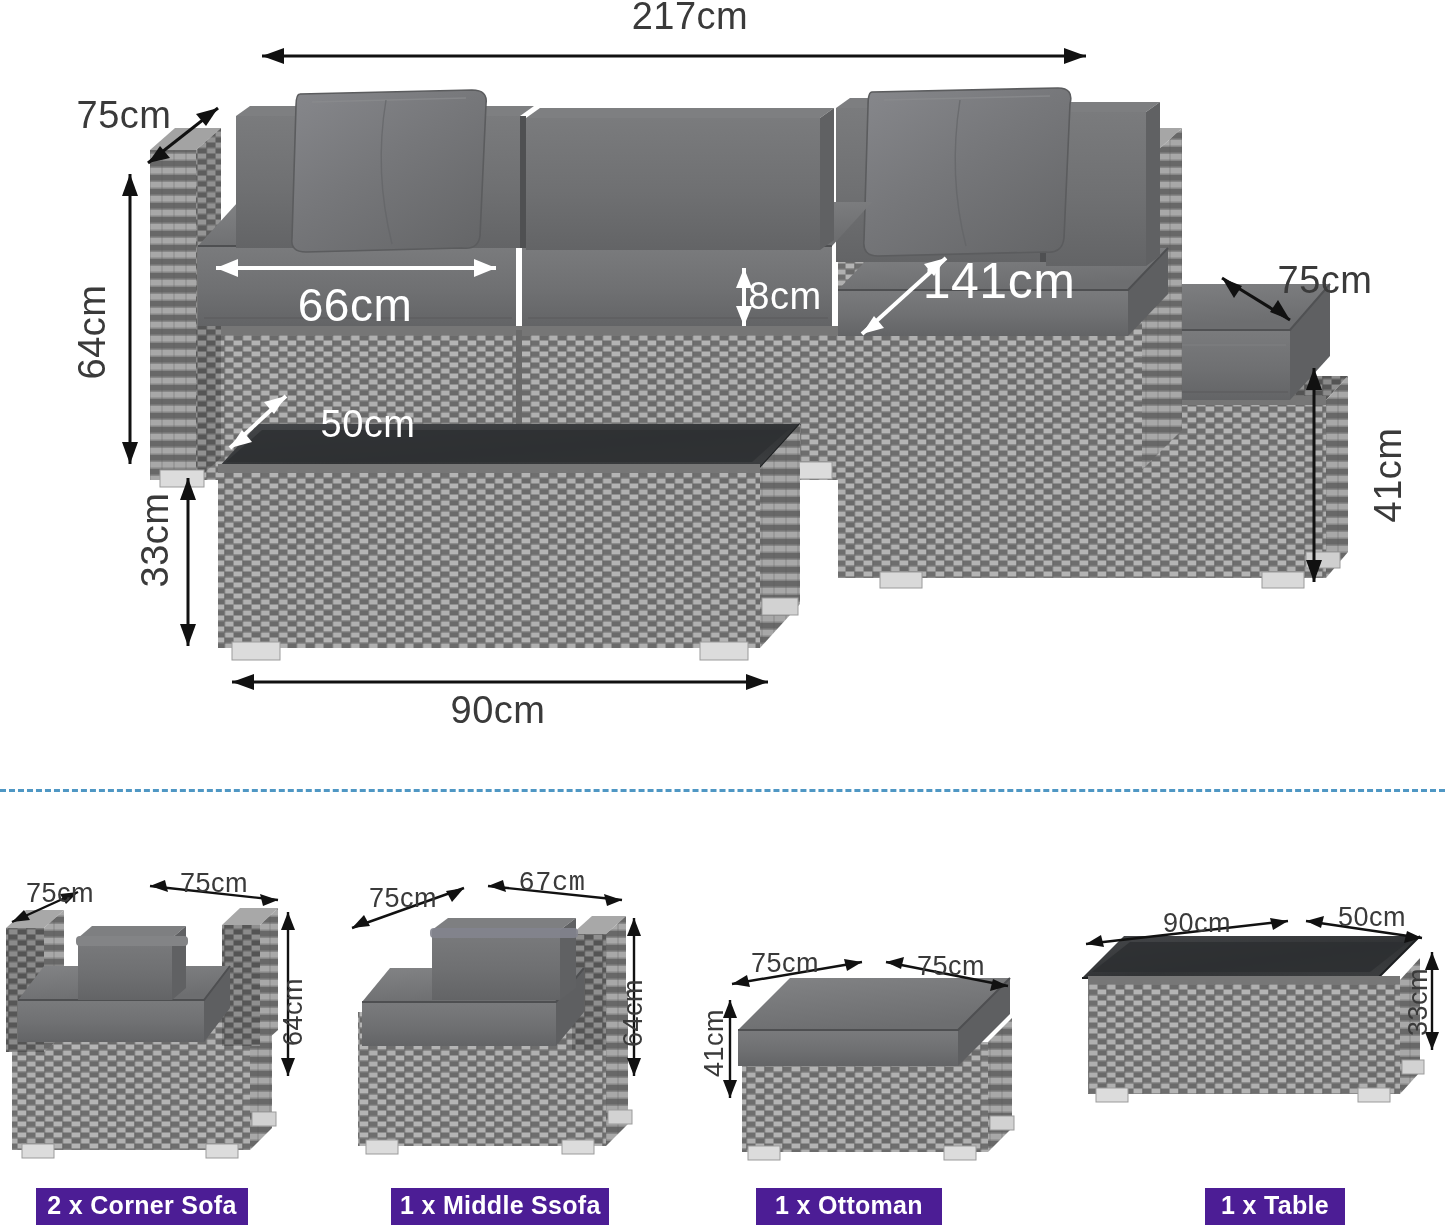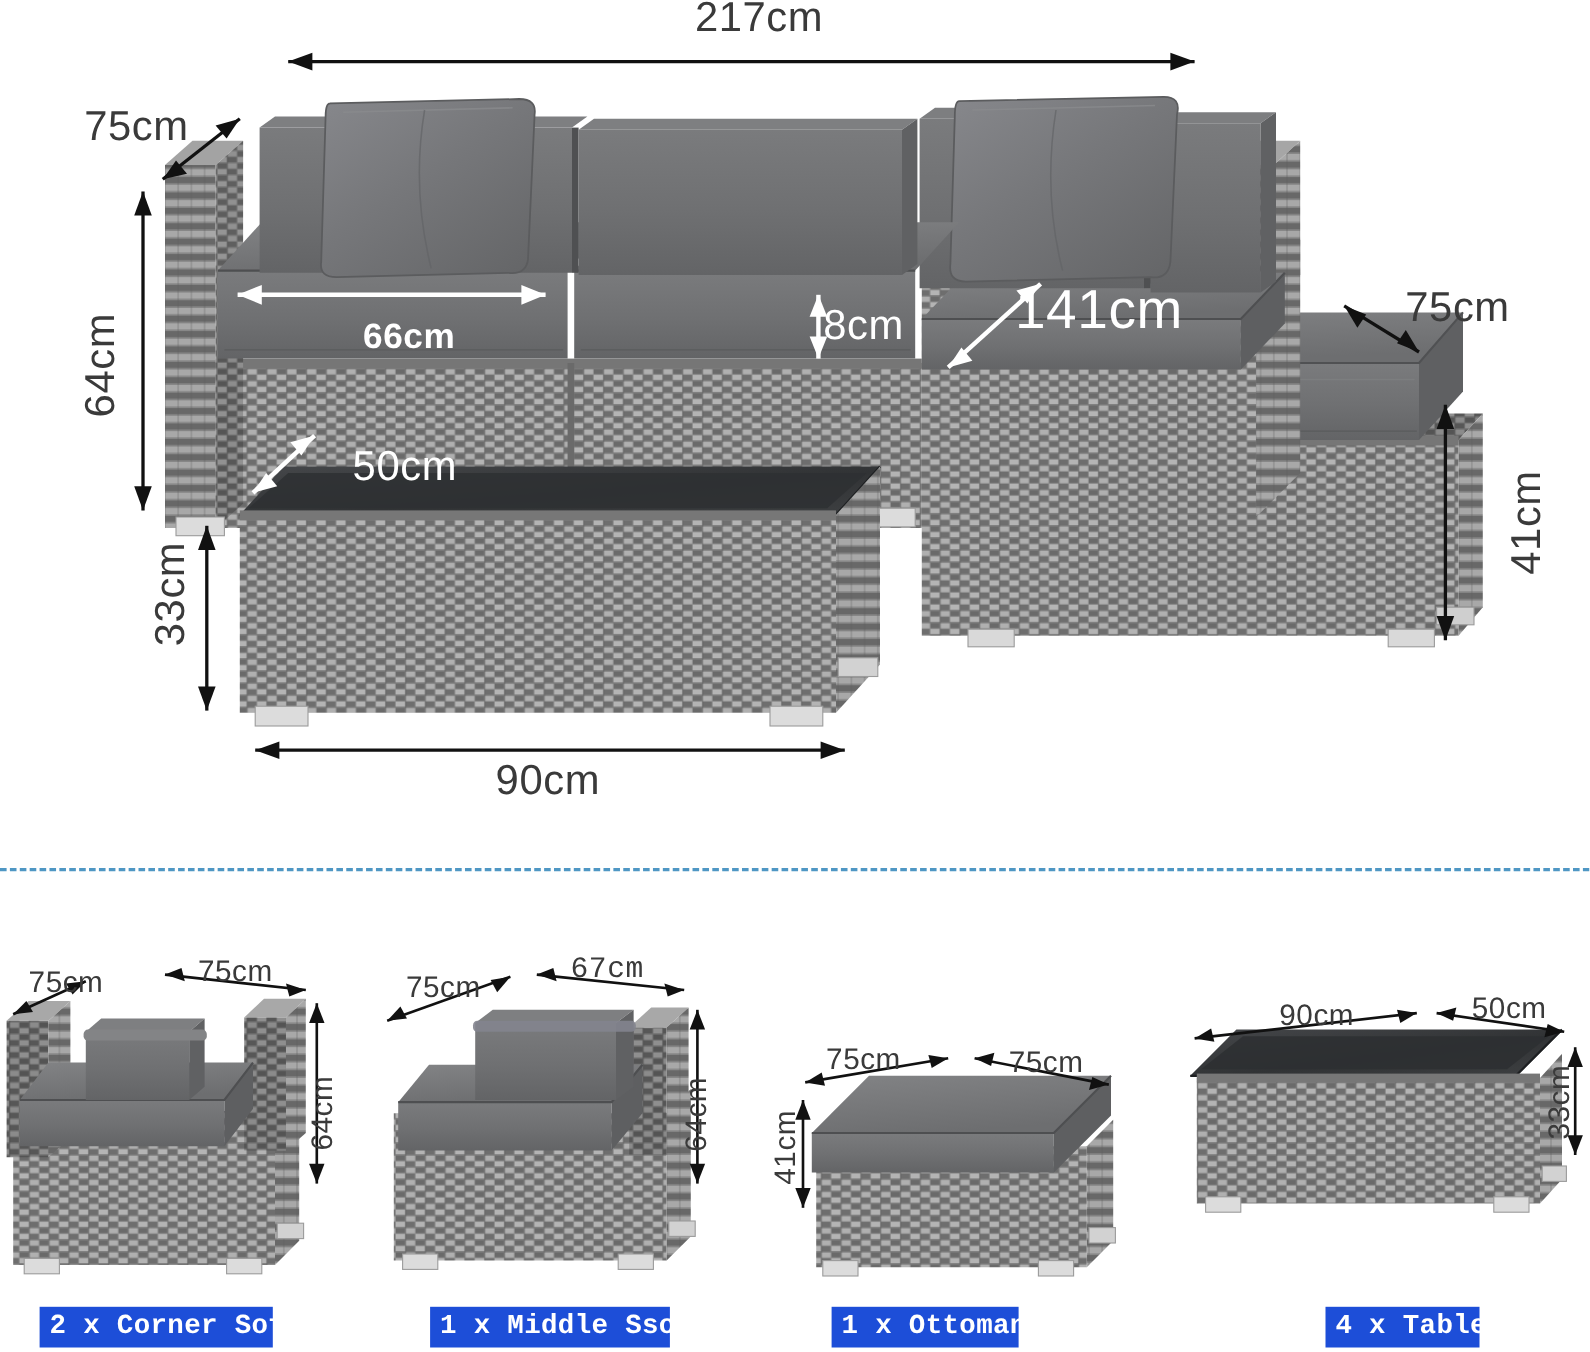--- a/index.html
+++ b/index.html
@@ -22,28 +22,27 @@
     letter-spacing:.5px;
     white-space:nowrap;
     line-height:1;
   }
   .dim.white { color:#ffffff; }
   .dim.rot   { transform-origin:center center; }
 
   
   .part-label {
     position:absolute;
-    background:#1d4ed8;
+    background:#4c1d95;
     color:#ffffff;
     font-weight:bold;
     white-space:nowrap;
     line-height:1;
     padding:5px 9px 7px 9px;
     letter-spacing:.3px;
-    font-family:Liberation Mono, monospace;
   }
 
   
   #divider {
     position:absolute;
     left:0; top:789px; width:1445px; height:0;
     border-top:3px dashed #4f97c4;
   }
 
   svg.layer { position:absolute; left:0; top:0; overflow:visible; }
@@ -369,21 +368,21 @@
       </g>
     </g>
   </svg>
 
   <div id="divider"></div>
 
   <div id="dim-labels">
       <div class="dim" style="font-size: 38px; left: 690px; top: 16px; transform: translate(-50%, -50%);">217cm</div>
       <div class="dim" style="font-size: 38px; left: 124px; top: 115px; transform: translate(-50%, -50%);">75cm</div>
       <div class="dim rot" style="font-size: 38px; left: 92px; top: 332px; transform: translate(-50%, -50%) rotate(-90deg);">64cm</div>
-      <div class="dim white" style="font-size: 32px; left: 372px; top: 305px; transform: translate(-50%, -50%); font-weight: bold;">66cm</div>
+      <div class="dim white" style="font-size: 46px; left: 355px; top: 305px; transform: translate(-50%, -50%);">66cm</div>
       <div class="dim white" style="font-size: 38px; left: 368px; top: 424px; transform: translate(-50%, -50%);">50cm</div>
       <div class="dim rot" style="font-size: 38px; left: 155px; top: 540px; transform: translate(-50%, -50%) rotate(-90deg);">33cm</div>
       <div class="dim" style="font-size: 38px; left: 498px; top: 710px; transform: translate(-50%, -50%);">90cm</div>
       <div class="dim white" style="font-size: 38px; left: 785px; top: 296px; transform: translate(-50%, -50%); text-align: center;">8cm</div>
       <div class="dim white" style="font-size: 50px; left: 999px; top: 281px; transform: translate(-50%, -50%);">141cm</div>
       <div class="dim" style="font-size: 38px; left: 1325px; top: 280px; transform: translate(-50%, -50%);">75cm</div>
       <div class="dim rot" style="font-size: 38px; left: 1388px; top: 475px; transform: translate(-50%, -50%) rotate(-90deg);">41cm</div>
       <div class="dim" style="font-size: 27px; left: 60px; top: 893px; transform: translate(-50%, -50%);">75cm</div>
       <div class="dim" style="font-size: 27px; left: 214px; top: 883px; transform: translate(-50%, -50%);">75cm</div>
       <div class="dim rot" style="font-size: 27px; left: 293px; top: 1012px; transform: translate(-50%, -50%) rotate(-90deg);">64cm</div>
@@ -394,17 +393,17 @@
       <div class="dim" style="font-size: 27px; left: 951px; top: 966px; transform: translate(-50%, -50%);">75cm</div>
       <div class="dim rot" style="font-size: 27px; left: 714px; top: 1043px; transform: translate(-50%, -50%) rotate(-90deg);">41cm</div>
       <div class="dim" style="font-size: 27px; left: 1197px; top: 923px; transform: translate(-50%, -50%);">90cm</div>
       <div class="dim" style="font-size: 27px; left: 1372px; top: 917px; transform: translate(-50%, -50%);">50cm</div>
       <div class="dim rot" style="font-size: 27px; left: 1418px; top: 1002px; transform: translate(-50%, -50%) rotate(-90deg);">33cm</div>
     </div>
 
   <div id="part-labels">
       <div class="part-label" style="left: 36px; top: 1188px; width: 212px; font-size: 25px; text-align: center;">2 x Corner Sofa</div>
       <div class="part-label" style="left: 391px; top: 1188px; width: 218px; font-size: 25px; text-align: left;">1 x Middle Ssofa</div>
-      <div class="part-label" style="left: 756px; top: 1188px; width: 170px; font-size: 25px; text-align: center;">1 x Ottoman</div>
-      <div class="part-label" style="left: 1205px; top: 1188px; width: 140px; font-size: 25px; text-align: center;">4 x Table</div>
+      <div class="part-label" style="left: 756px; top: 1188px; width: 186px; font-size: 25px; text-align: center;">1 x Ottoman</div>
+      <div class="part-label" style="left: 1205px; top: 1188px; width: 140px; font-size: 25px; text-align: center;">1 x Table</div>
     </div>
 
 </div>
 
 </body></html>

